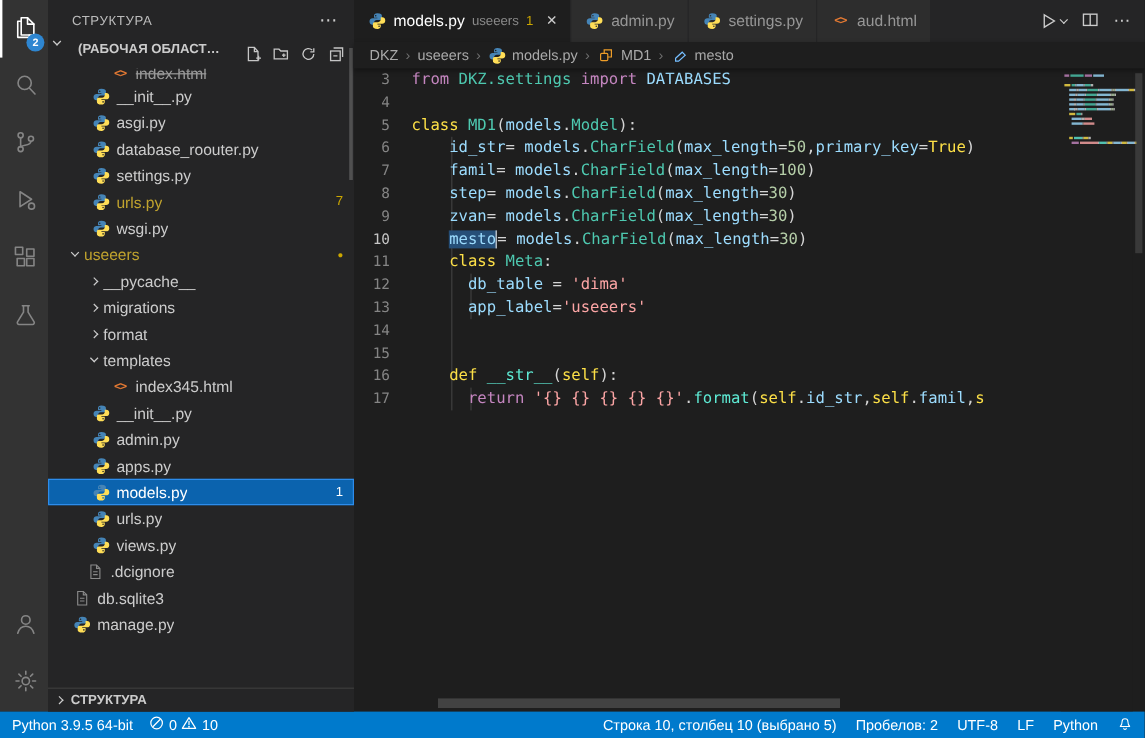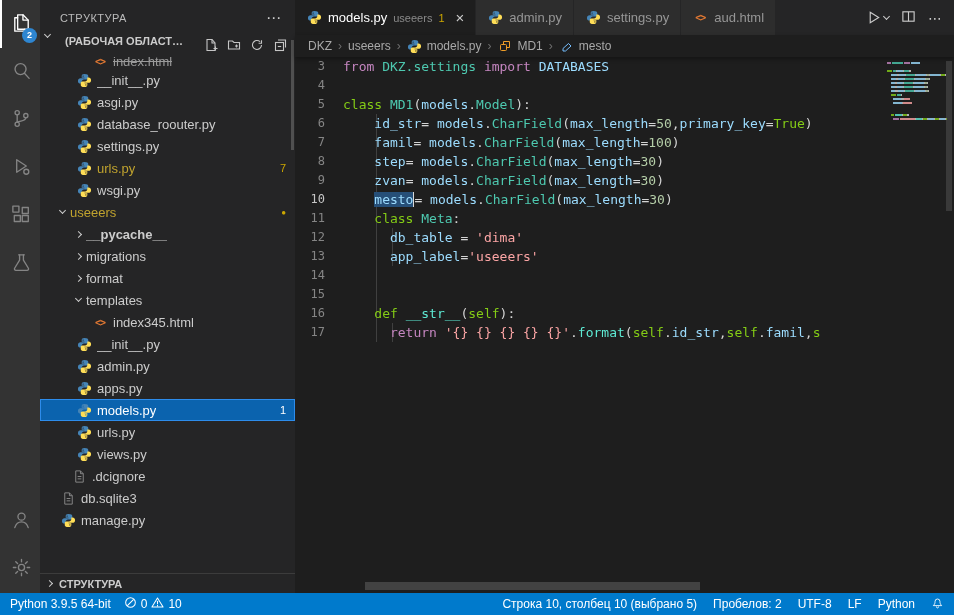--- a/index.html
+++ b/index.html
@@ -65,21 +65,21 @@
   .bc-sep{color:#6e6e6e}
   .crumb .i12{stroke-width:1}
 
   .codearea{flex:1;position:relative;overflow:hidden}
   .guide{position:absolute;width:1px;background:#404040;z-index:0}
   .lines{position:absolute;left:0;top:0;right:70px;font-family:"DejaVu Sans Mono","Liberation Mono",monospace;font-size:13px;z-index:1;overflow:hidden}
   .cl{height:19px;display:flex}
   .ln{width:48px;text-align:right;padding-right:18px;color:#858585;flex:none;font-size:12px;line-height:19px}
   .ln.act{color:#c6c6c6}
   .lt{line-height:19px;white-space:pre}
-  .tk-k1{color:#c586c0}.tk-k2{color:#84cc16}.tk-cls{color:#4ec9b0}.tk-v{color:#9cdcfe}
+  .tk-k1{color:#c586c0}.tk-k2{color:#fde047}.tk-cls{color:#4ec9b0}.tk-v{color:#9cdcfe}
   .tk-n{color:#b5cea8}.tk-s{color:#fca5a5}.tk-fn{color:#5eead4}.tk-p{color:#d4d4d4}
   .tk-sel{color:#9cdcfe;background:#264f78;border-right:1px solid #d7d7d7}
 
   .minimap{position:absolute;top:0;right:10px;width:60px;bottom:0;background:#1e1e1e;z-index:2}
   .mm{padding-top:4px;padding-left:3px}
   .mmrow{height:4px;display:flex;align-items:center}
   .mmtk{height:2px;display:inline-block;background:currentColor;opacity:.8;flex:none}
   .mmtk.sp{background:transparent}
   .vscroll{position:absolute;right:0;top:0;width:10px;bottom:0;z-index:3}
   .vthumb{position:absolute;top:4px;right:2px;width:6px;height:150px;background:rgba(121,121,121,.3)}
@@ -249,21 +249,21 @@
                 <path fill="#ffde57" d="M8.1 15c2 0 2.9-1 2.9-2.3V11H8v-.6h4.3c1.4 0 2.7-.9 2.7-2.8s-1.2-2.9-2.6-2.9H11v1.8C11 7.8 9.9 9 8.6 9H5.5C4.5 9 4 9.8 4 10.7v2C4 14 5 15 8.1 15zm1.4-1.6a.7.7 0 1 1 0-1.4.7.7 0 0 1 0 1.4z"></path>
               </svg>
             </span>
             <span class="tlabel">wsgi.py</span>
           </div>
           <div class="trow" style="padding-left: 20px;">
             <span class="chev down"></span>
             <span class="tlabel warn">useeers</span>
             <span class="tdot">●</span>
           </div>
-          <div class="trow" style="padding-left: 36px; font-weight: bold;">
+          <div class="trow" style="padding-left: 36px;">
             <span class="chev right"></span>
             <span class="tlabel">__pycache__</span>
           </div>
           <div class="trow" style="padding-left: 36px;">
             <span class="chev right"></span>
             <span class="tlabel">migrations</span>
           </div>
           <div class="trow" style="padding-left: 36px;">
             <span class="chev right"></span>
             <span class="tlabel">format</span>

